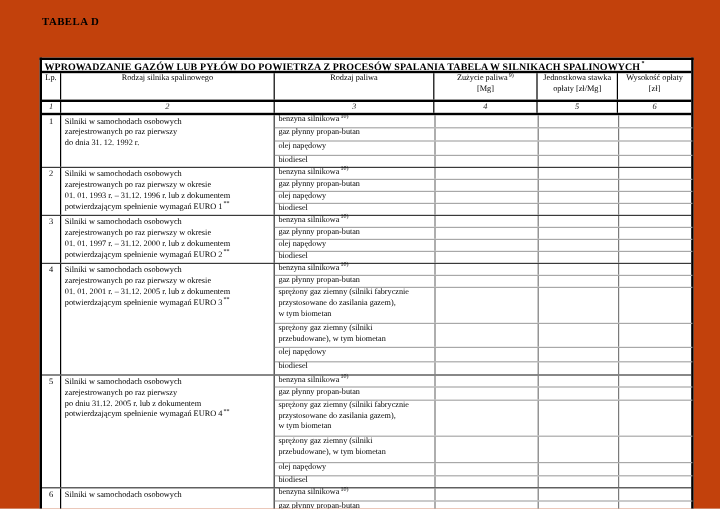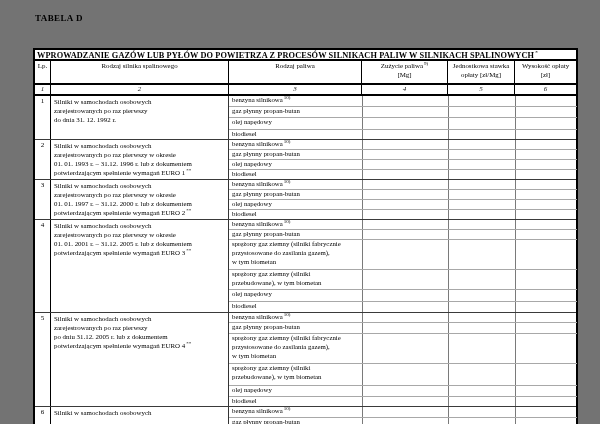--- a/index.html
+++ b/index.html
@@ -1,17 +1,17 @@
 <!DOCTYPE html>
 <html><head>
 <meta charset="utf-8">
 <style>
   html,body{margin:0;padding:0;background:#e8e8e8;}
   .page{
-    width:600px;height:424px;background:#737373;position:relative;overflow:hidden;
+    width:600px;height:424px;background:#c2410c;position:relative;overflow:hidden;
     font-family:"Liberation Serif",serif;color:#000;
   }
   .doc-title{position:absolute;left:35px;top:13px;font-weight:bold;font-size:9px;letter-spacing:.4px;}
   .table{
     position:absolute;left:33px;top:48px;width:545px;
     border:2px solid #000;border-bottom:none;box-sizing:border-box;background:#fff;
   }
   .t-title{
     font-weight:bold;font-size:8.3px;line-height:10px;padding:1px 2px 0 2px;
     border-bottom:2px solid #000;white-space:nowrap;letter-spacing:.1px;height:11px;box-sizing:border-box;
@@ -42,21 +42,21 @@
   .ln{white-space:nowrap;}
   .sup{font-size:5px;vertical-align:super;line-height:0;letter-spacing:0;margin-left:1px;}
 </style>
 </head>
 <body>
 
 <div class="page">
   <div class="doc-title">TABELA D</div>
 
   <div class="table">
-    <div class="t-title"><span>WPROWADZANIE GAZÓW LUB PYŁÓW DO POWIETRZA Z PROCESÓW SILNIKACH PALIW W SILNIKACH SPALINOWYCH</span><span class="sup">*</span></div>
+    <div class="t-title"><span>WPROWADZANIE GAZÓW LUB PYŁÓW DO POWIETRZA Z PROCESÓW SPALANIA TABELA W SILNIKACH SPALINOWYCH</span><span class="sup">*</span></div>
     <div class="t-header" id="thead">
         <div class="hcell c1">
           <div class="ln">Lp.</div>
         </div>
         <div class="hcell c2">
           <div class="ln">Rodzaj silnika spalinowego</div>
         </div>
         <div class="hcell c3">
           <div class="ln">Rodzaj paliwa</div>
         </div>

